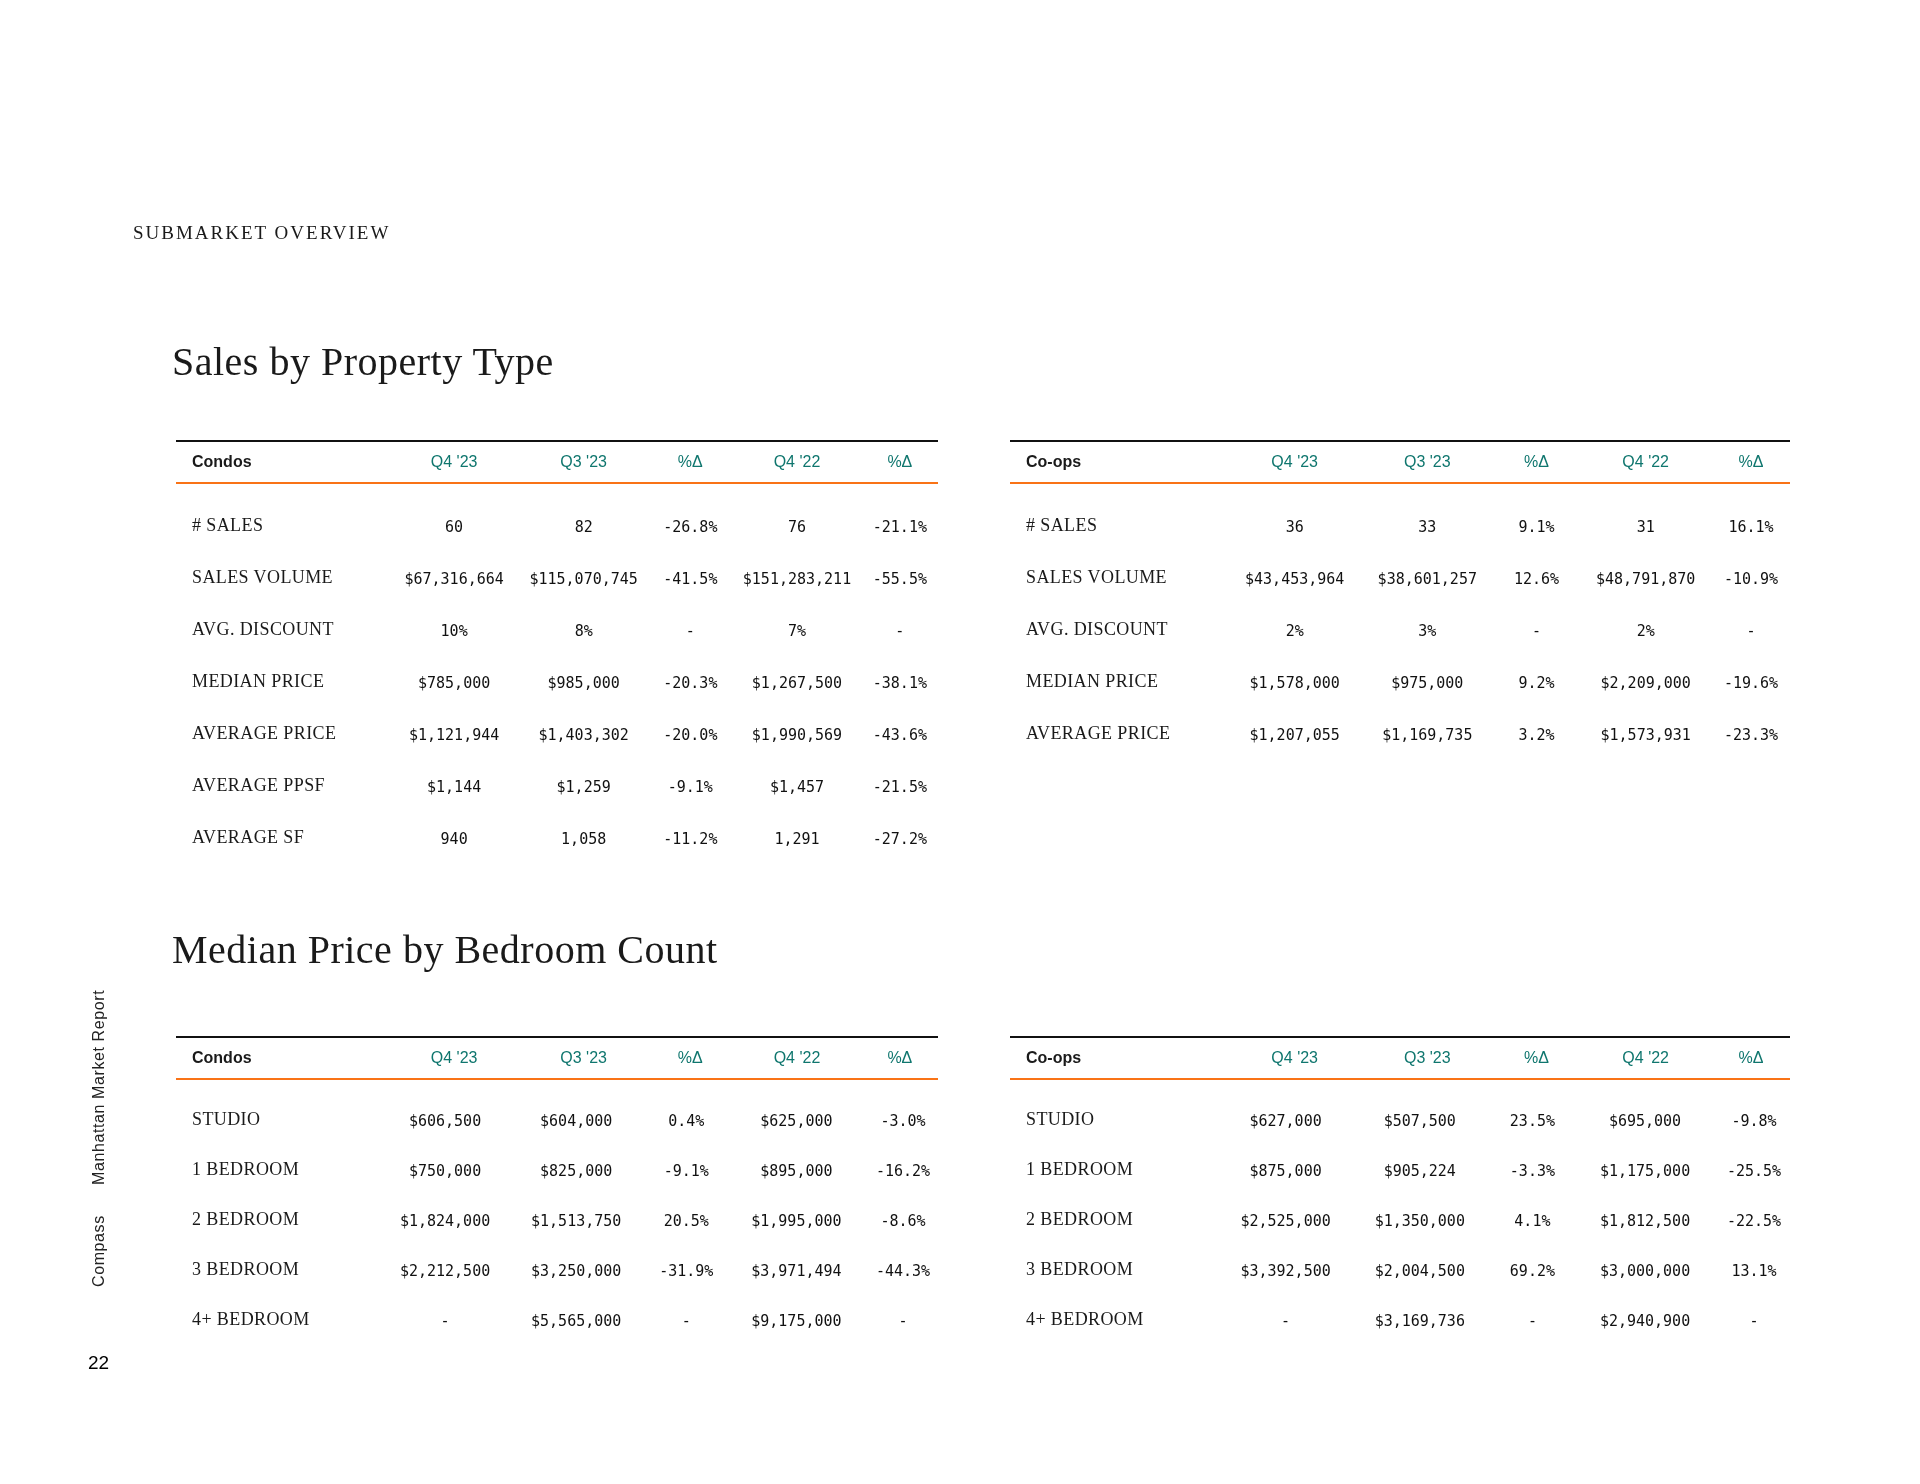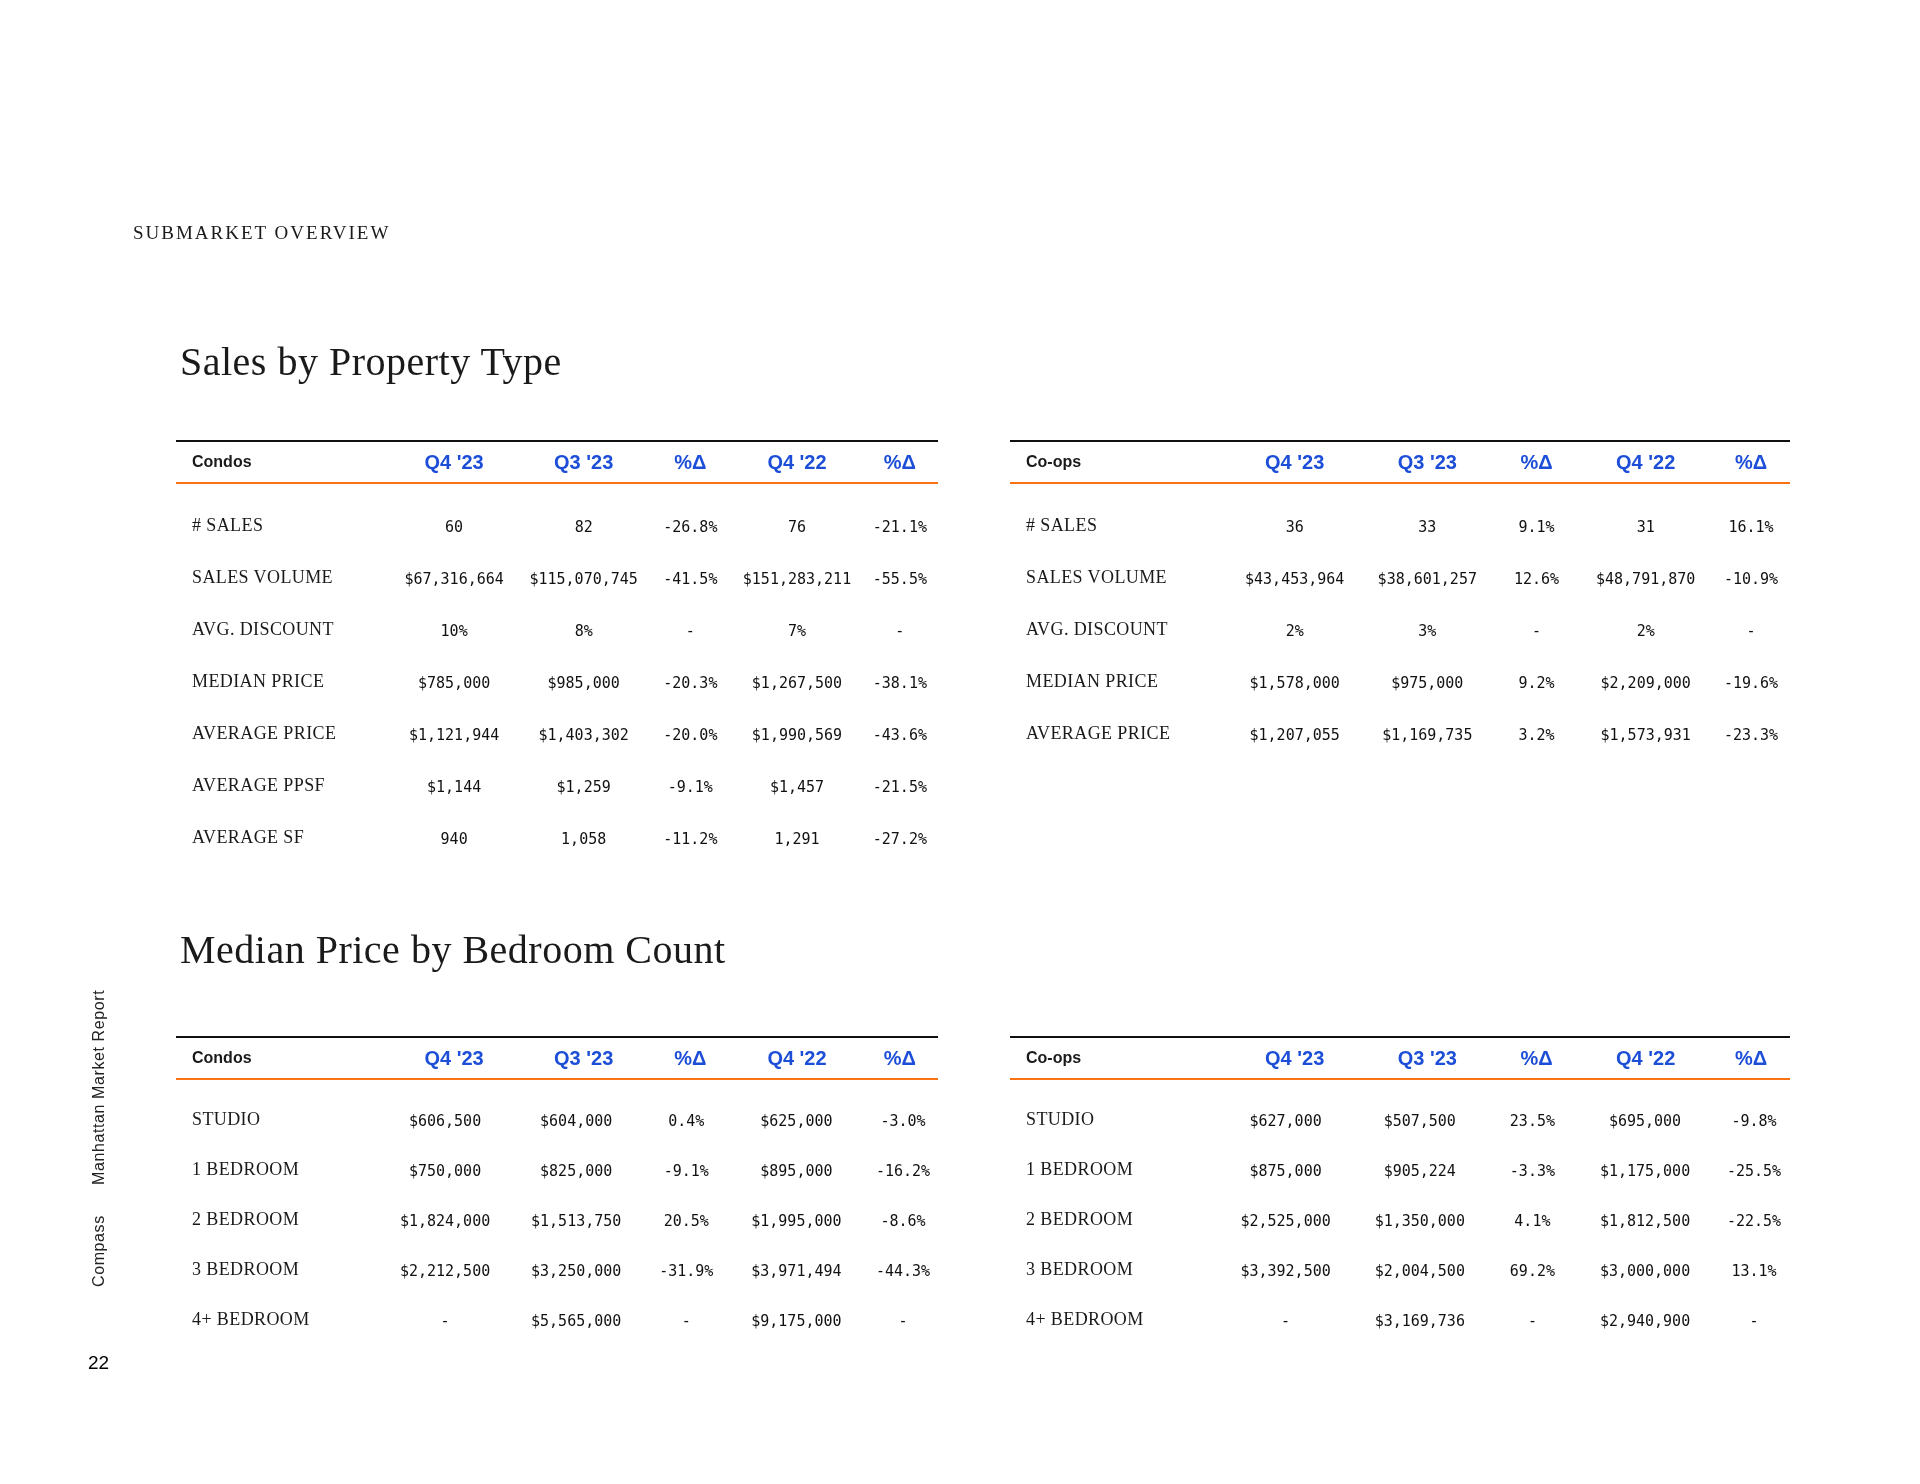--- a/index.html
+++ b/index.html
@@ -49,21 +49,21 @@
     position: absolute;
     left: 133px;
     top: 222px;
     font-family: "Liberation Serif", serif;
     font-size: 19px;
     letter-spacing: 2px;
     color: #1a1a1a;
   }
   .sec-heading {
     position: absolute;
-    left: 180px;
+    left: 172px;
     font-family: "Liberation Serif", serif;
     font-weight: 400;
     font-size: 40px;
     letter-spacing: 0.5px;
     color: #1a1a1a;
   }
   .sec1 { top: 338px; }
   .sec2 { top: 926px; }
 
   
@@ -91,24 +91,24 @@
   .cell.c2 { width: 11%; text-align: center; }
   .cell.c3 { width: 17%; text-align: center; }
   .cell.c4 { width: 10%; text-align: center; }
 
   .t-head .label {
     font-weight: 700;
     font-size: 16px;
     font-family: "Liberation Sans", sans-serif;
   }
   .t-head .colhead {
-    font-size: 20px;
-    font-weight: 700;
+    font-size: 16px;
+    font-weight: 400;
     font-family: "Liberation Sans", sans-serif;
-    color: #1d4ed8;
+    color: #0f766e;
   }
   .t-row .rowlabel {
     font-family: "Liberation Serif", serif;
     font-size: 18px;
     letter-spacing: 0.4px;
     color: #1a1a1a;
   }
   .t-row .val {
     font-family: "DejaVu Sans Mono", monospace;
     font-size: 15px;

